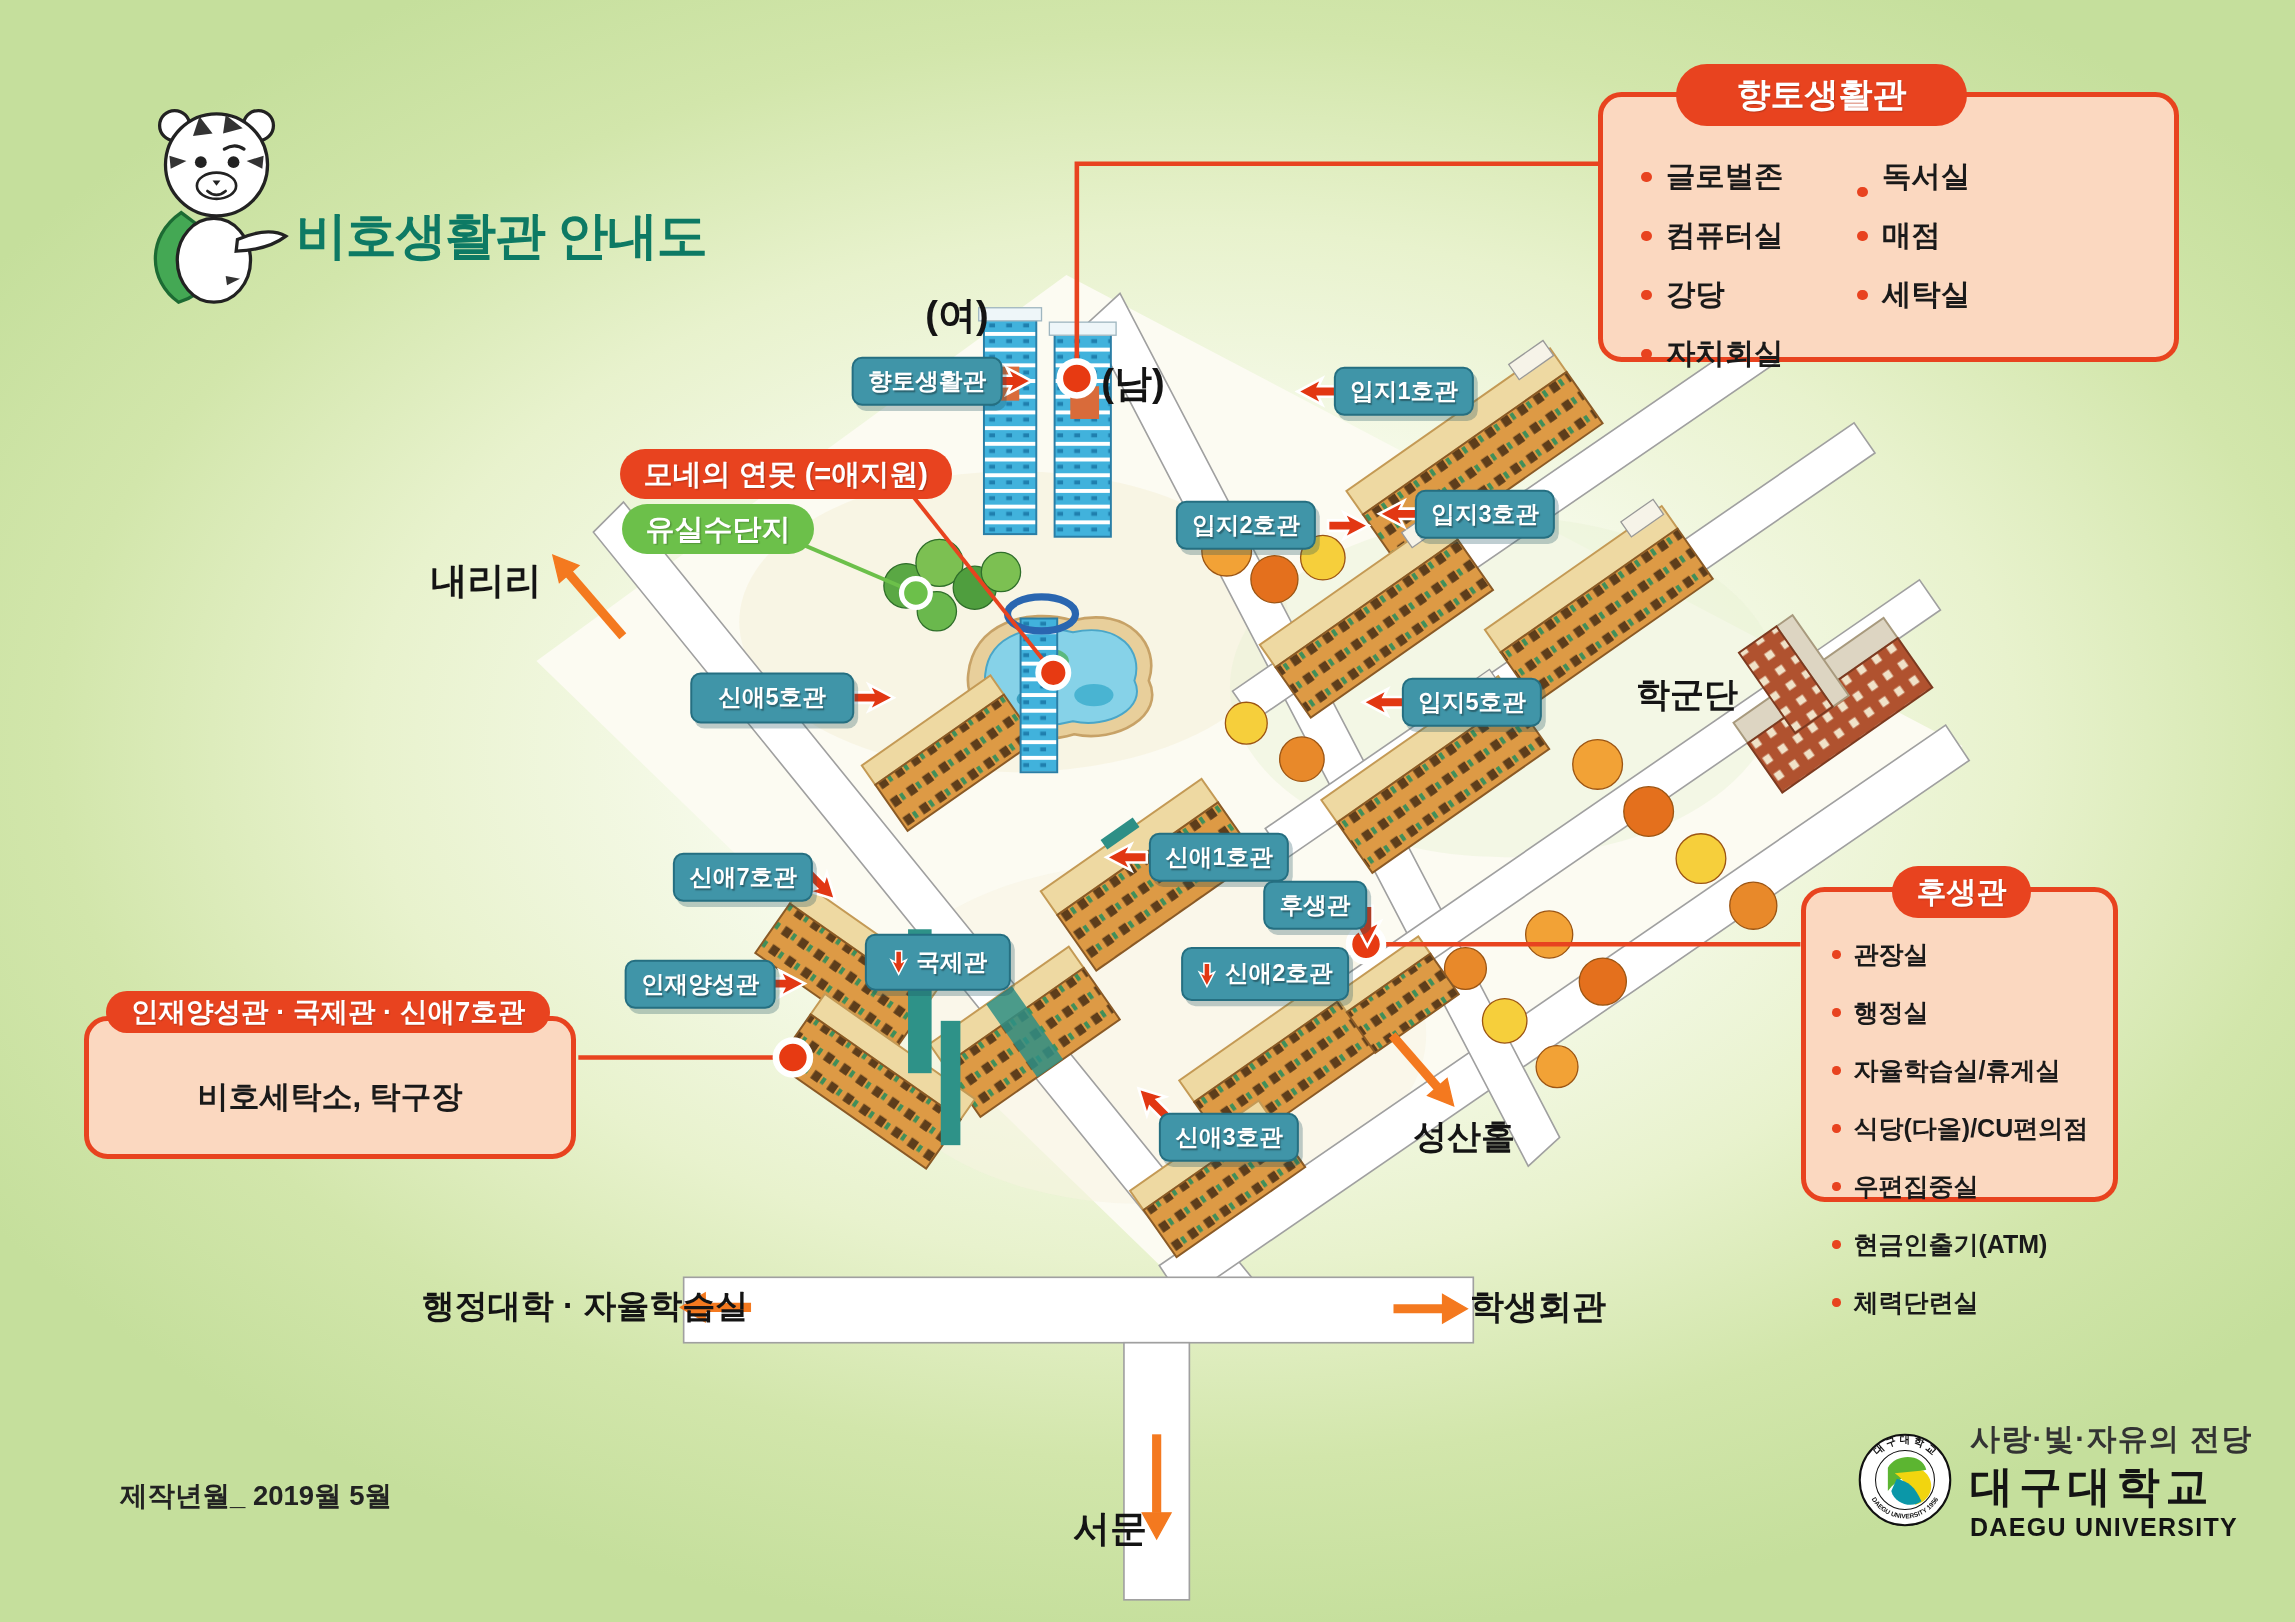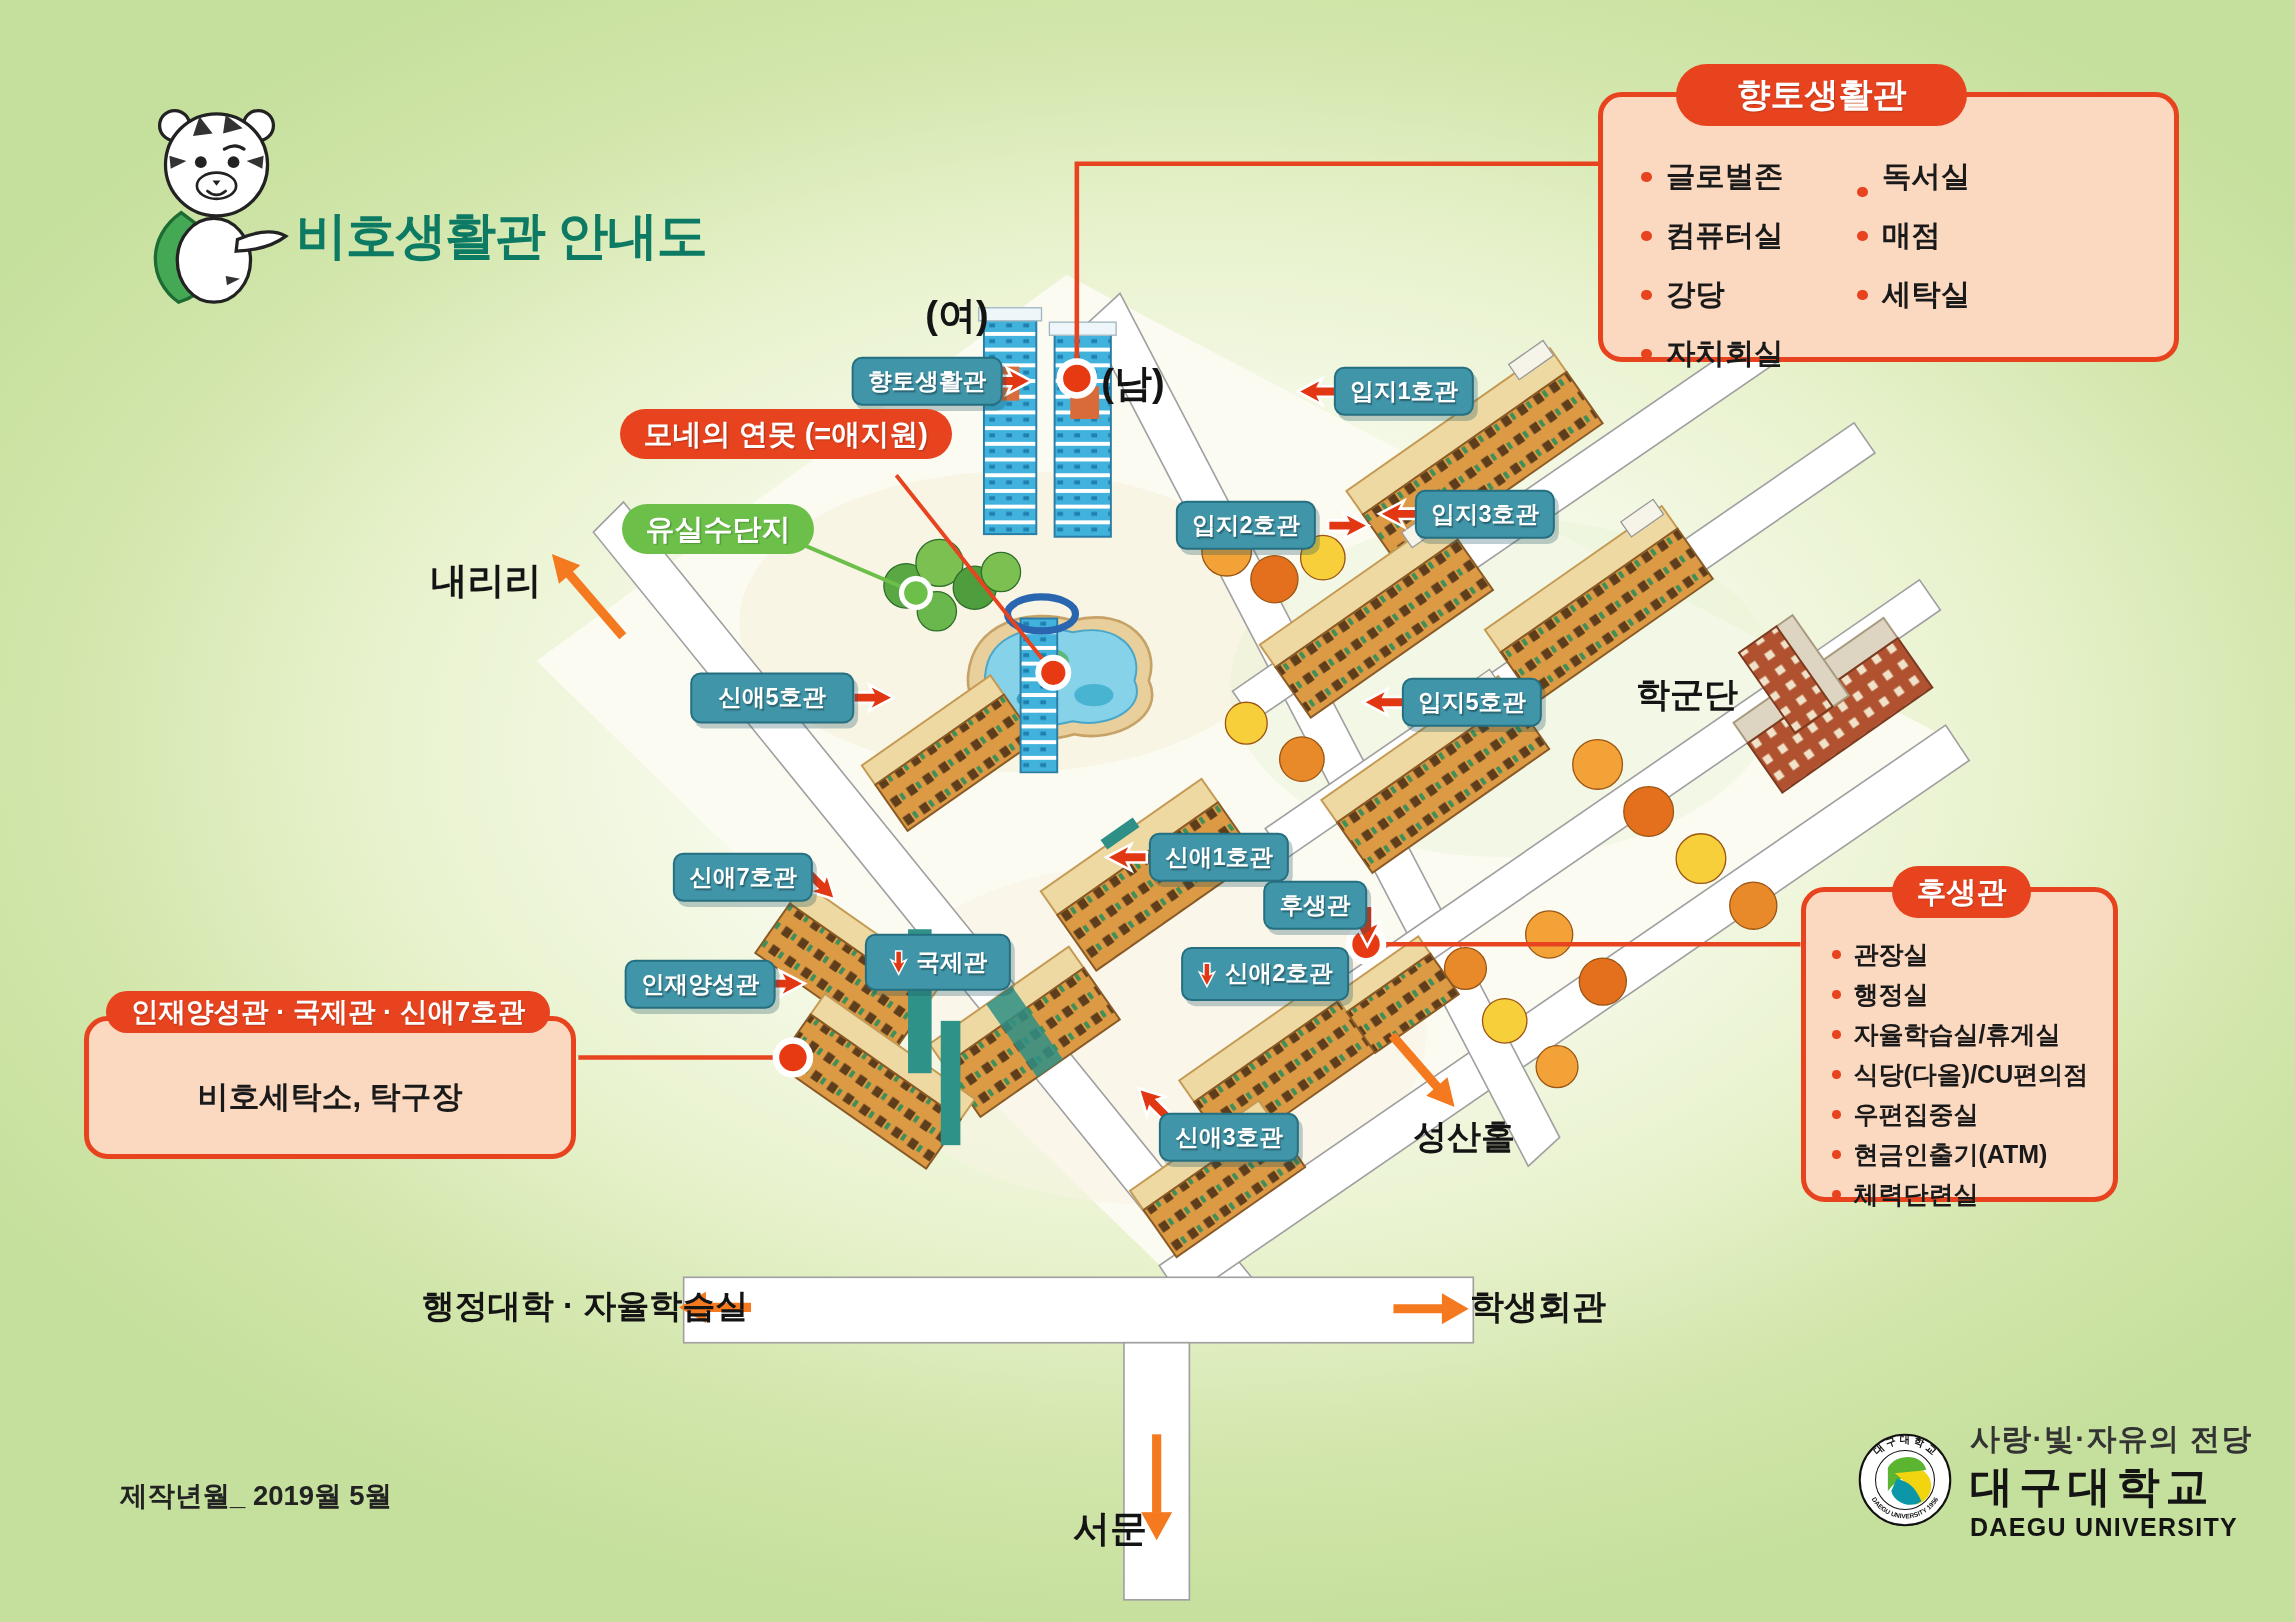--- a/index.html
+++ b/index.html
@@ -359,21 +359,21 @@
   <div class="badge" style="left:1229px; top:1137px;">
       <span>신애3호관</span>
     </div>
   <div class="badge" style="left:743px; top:877px;">
       <span>신애7호관</span>
     </div>
   <div class="badge" style="left:700px; top:984px;">
       <span>인재양성관</span>
     </div>
 
-  <div class="pill pill-red" style="left:620px; top:409px;">모네의 연못 (=애지원)</div>
+  <div class="pill pill-red" style="left:620px; top:449px;">모네의 연못 (=애지원)</div>
   <div class="pill pill-green" style="left:622px; top:504px;">유실수단지</div>
 
   <div class="callout" style="left:1598px; top:92px; width:581px; height:270px;">
     <div class="callout-header" style="top:-33px; left:73px; width:291px; height:62px; font-size:34px;">
       <span>향토생활관</span>
     </div>
     <div class="callout-cols" style="padding:60px 19.6px 13px 38px;">
       <div class="callout-list" style="width:216px; gap:19px;">
         <div class="callout-item" style="font-size:29.4px;">
             <span class="bullet" style="width:10.5px;height:10.5px;margin-right:14.4px;"></span>
@@ -415,21 +415,21 @@
     </div>
     <div class="injae-body">
       <span>비호세탁소, 탁구장</span>
     </div>
   </div>
 
   <div class="callout" style="left:1801px; top:887px; width:317px; height:315px;">
     <div class="callout-header" style="top:-26px; left:86px; width:139px; height:52px; font-size:30px;">
       <span>후생관</span>
     </div>
-    <div class="callout-list" style="padding:46px 13px 10.5px 26px; gap:7px;">
+    <div class="callout-list" style="padding:46px 13px 10.5px 26px; gap:25px;">
       <div class="callout-item" style="font-size:25px;">
           <span class="bullet" style="width:8.5px;height:8.5px;margin-right:13px;"></span>
           <span>관장실</span>
         </div>
       <div class="callout-item" style="font-size:25px;">
           <span class="bullet" style="width:8.5px;height:8.5px;margin-right:13px;"></span>
           <span>행정실</span>
         </div>
       <div class="callout-item" style="font-size:25px;">
           <span class="bullet" style="width:8.5px;height:8.5px;margin-right:13px;"></span>

